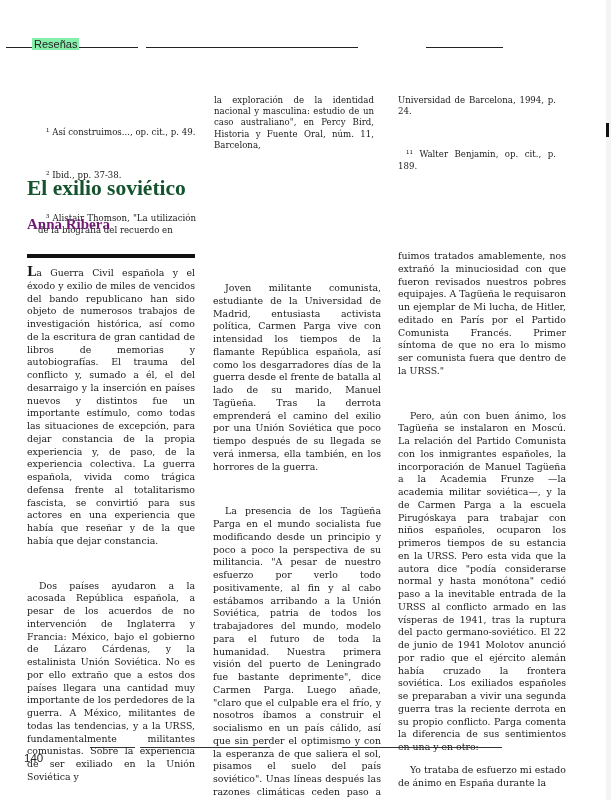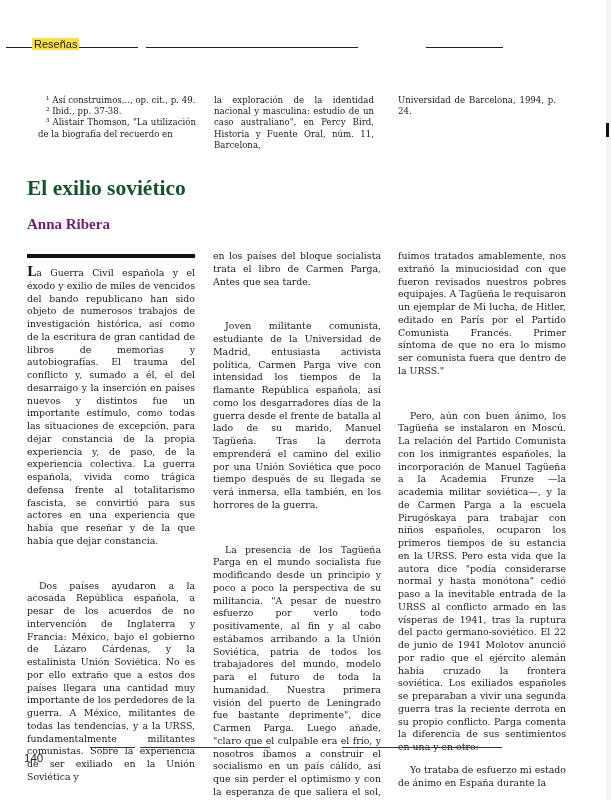--- a/index.html
+++ b/index.html
@@ -1,24 +1,24 @@
 <!DOCTYPE html>
 <html><head>
 <meta charset="utf-8">
 <style>
   html, body { margin: 0; padding: 0; background: #ffffff; }
   body { width: 611px; height: 800px; position: relative; overflow: hidden; color: #1a1a1a;
          font-family: "DejaVu Serif", "Liberation Serif", serif; }
   .header { position: absolute; top: 38px; left: 6px; width: 497px; height: 14px; }
   .header .rule { position: absolute; top: 9px; height: 1px; background: #222; }
   .header .label { position: absolute; left: 26px; top: 0; font-family: "Liberation Sans", sans-serif;
-                   font-size: 11px; color: #222; background: #fde047; padding: 0 2px; }
+                   font-size: 11px; color: #222; background: #86efac; padding: 0 2px; }
   .fn-col { position: absolute; top: 95px; font-size: 8.6px; line-height: 11.2px; text-align: justify; }
   .fn-col p { margin: 0; }
-  .fn-col .ind { text-indent: 8px; }
+  .fn-col .ind { text-indent: 8px; margin-top: 32px; }
   .title { position: absolute; left: 27px; top: 176px; font-family: "Liberation Serif", serif;
            font-weight: bold; font-size: 21.5px; color: #14532d; }
   .author { position: absolute; left: 27px; top: 216px; font-family: "Liberation Serif", serif;
             font-weight: bold; font-size: 15px; color: #701a75; }
   .col { position: absolute; top: 248px; font-size: 9.4px; line-height: 12.75px; text-align: justify; }
   .col p { margin: 0; }
   .col .ind { text-indent: 12px; margin-top: 32px; }
   .ref { margin-bottom: 4px !important; }
   .bar { height: 4px; background: #111; margin: 6px 0 8px 0; }
   .dropcap { font-weight: bold; font-size: 13px; }
@@ -40,33 +40,33 @@
 <div class="fn-col" style="left:38px;width:158px;">
   <p class="ind">¹ Así construimos..., op. cit., p. 49.</p>
   <p class="ind">² Ibid., pp. 37-38.</p>
   <p class="ind">³ Alistair Thomson, "La utilización de la biografía del recuerdo en</p>
 </div>
 <div class="fn-col" style="left:214px;width:160px;">
   <p>la exploración de la identidad nacional y masculina: estudio de un caso australiano", en Percy Bird, Historia y Fuente Oral, núm. 11, Barcelona,</p>
 </div>
 <div class="fn-col" style="left:398px;width:158px;">
   <p>Universidad de Barcelona, 1994, p. 24.</p>
+  <p class="ind">¹¹ Walter Benjamin, op. cit., p. 189.</p>
 </div>
 
 <div class="title">El exilio soviético</div>
 <div class="author">Anna Ribera</div>
 
 <div class="col" style="left:27px;width:168px;">
   <div class="bar"></div>
   <p><span class="dropcap">L</span><span>a Guerra Civil española y el éxodo y exilio de miles de vencidos del bando republicano han sido objeto de numerosos trabajos de investigación histórica, así como de la escritura de gran cantidad de libros de memorias y autobiografías. El trauma del conflicto y, sumado a él, el del desarraigo y la inserción en países nuevos y distintos fue un importante estímulo, como todas las situaciones de excepción, para dejar constancia de la propia experiencia y, de paso, de la experiencia colectiva. La guerra española, vivida como trágica defensa frente al totalitarismo fascista, se convirtió para sus actores en una experiencia que había que reseñar y de la que había que dejar constancia.</span></p>
   <p class="ind">Dos países ayudaron a la acosada República española, a pesar de los acuerdos de no intervención de Inglaterra y Francia: México, bajo el gobierno de Lázaro Cárdenas, y la estalinista Unión Soviética. No es por ello extraño que a estos dos países llegara una cantidad muy importante de los perdedores de la guerra. A México, militantes de todas las tendencias, y a la URSS, fundamentalmente militantes comunistas. Sobre la experiencia de ser exiliado en la Unión Soviética y</p>
 </div>
 
 <div class="col" style="left:213px;width:168px;top:250px;">
-  <p>en los países del bloque socialista trata el libro de Carmen Parga, Antes que sea tarde.</p>
   <p class="ind">Joven militante comunista, estudiante de la Universidad de Madrid, entusiasta activista política, Carmen Parga vive con intensidad los tiempos de la flamante República española, así como los desgarradores días de la guerra desde el frente de batalla al lado de su marido, Manuel Tagüeña. Tras la derrota emprenderá el camino del exilio por una Unión Soviética que poco tiempo después de su llegada se verá inmersa, ella también, en los horrores de la guerra.</p>
   <p class="ind">La presencia de los Tagüeña Parga en el mundo socialista fue modificando desde un principio y poco a poco la perspectiva de su militancia. "A pesar de nuestro esfuerzo por verlo todo positivamente, al fin y al cabo estábamos arribando a la Unión Soviética, patria de todos los trabajadores del mundo, modelo para el futuro de toda la humanidad. Nuestra primera visión del puerto de Leningrado fue bastante deprimente", dice Carmen Parga. Luego añade, "claro que el culpable era el frío, y nosotros íbamos a construir el socialismo en un país cálido, así que sin perder el optimismo y con la esperanza de que saliera el sol, pisamos el suelo del país soviético". Unas líneas después las razones climáticas ceden paso a las políticas: "Al pasar la aduana, aunque</p>
 </div>
 
 <div class="col" style="left:398px;width:168px;top:250px;">
   <p>fuimos tratados amablemente, nos extrañó la minuciosidad con que fueron revisados nuestros pobres equipajes. A Tagüeña le requisaron un ejemplar de Mi lucha, de Hitler, editado en París por el Partido Comunista Francés. Primer síntoma de que no era lo mismo ser comunista fuera que dentro de la URSS."</p>
   <p class="ind">Pero, aún con buen ánimo, los Tagüeña se instalaron en Moscú. La relación del Partido Comunista con los inmigrantes españoles, la incorporación de Manuel Tagüeña a la Academia Frunze —la academia militar soviética—, y la de Carmen Parga a la escuela Pirugóskaya para trabajar con niños españoles, ocuparon los primeros tiempos de su estancia en la URSS. Pero esta vida que la autora dice "podía considerarse normal y hasta monótona" cedió paso a la inevitable entrada de la URSS al conflicto armado en las vísperas de 1941, tras la ruptura del pacto germano-soviético. El 22 de junio de 1941 Molotov anunció por radio que el ejército alemán había cruzado la frontera soviética. Los exiliados españoles se preparaban a vivir una segunda guerra tras la reciente derrota en su propio conflicto. Parga comenta la diferencia de sus sentimientos en una y en otro:</p>
   <p class="ind" style="margin-top:10px;">Yo trataba de esfuerzo mi estado de ánimo en España durante la</p>
 </div>
 

